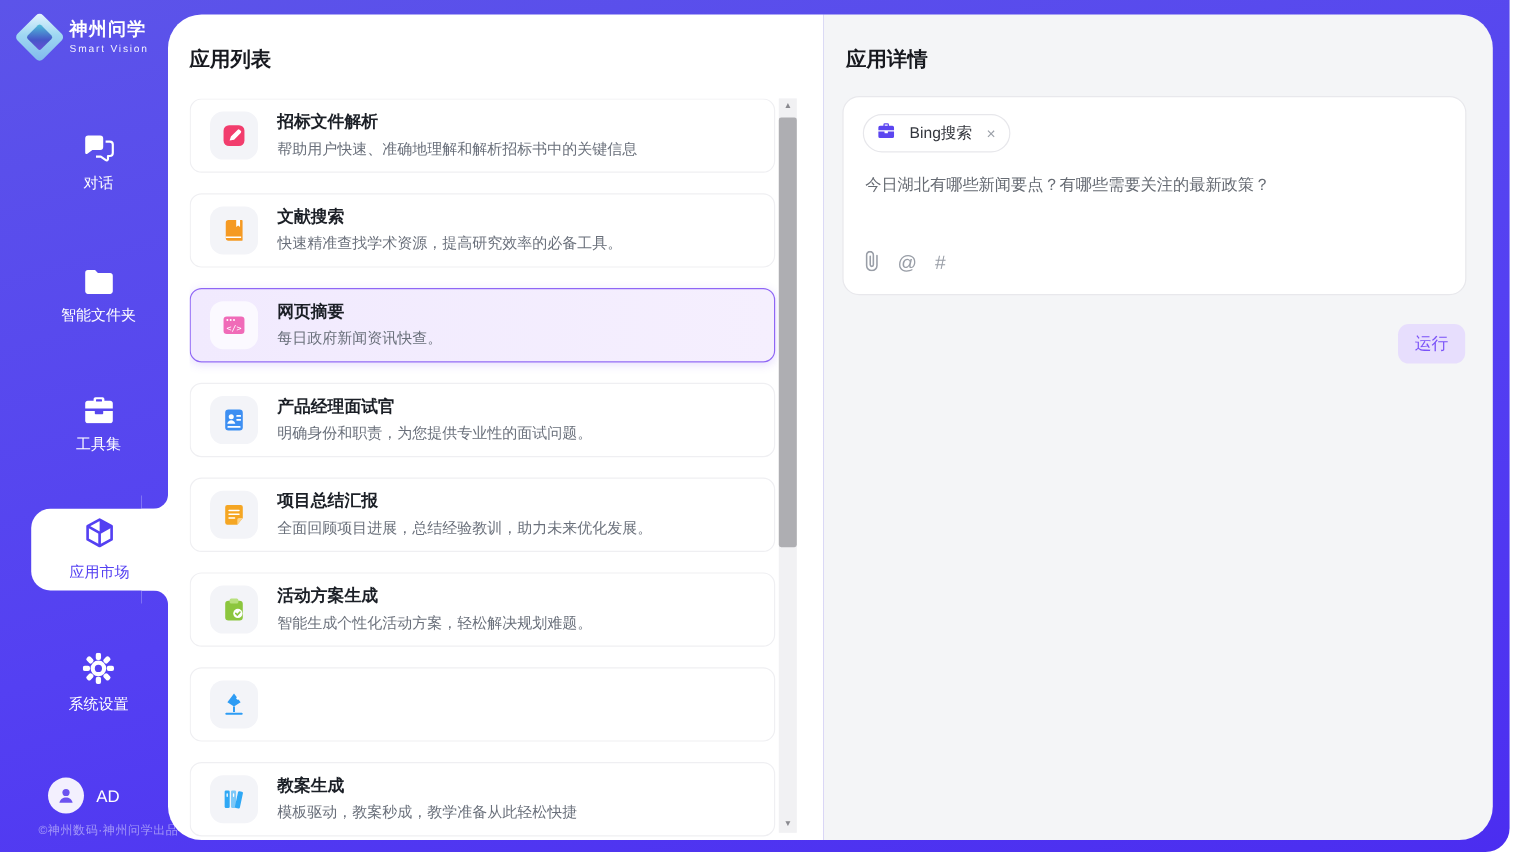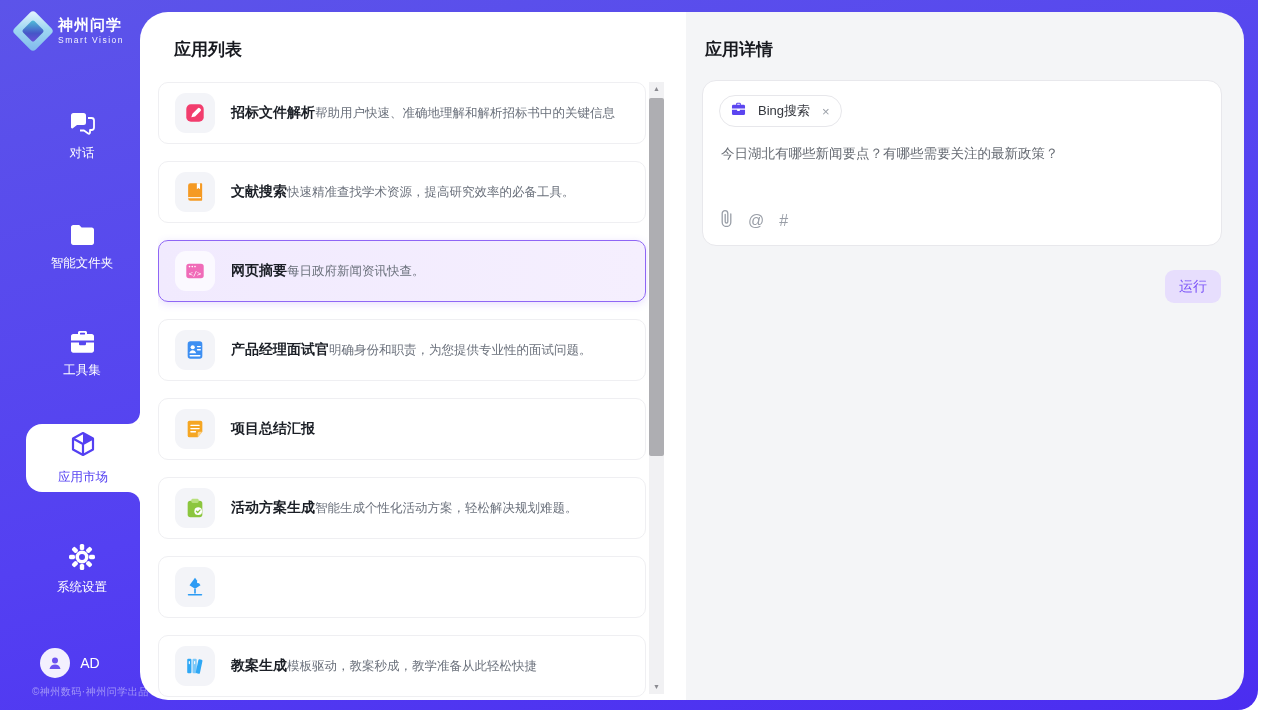--- a/index.html
+++ b/index.html
@@ -43,33 +43,33 @@
   .user-initials { font-size:14px; color:#fff; }
   .sidebar-footer { position:absolute; top:685px; left:0; width:140px; text-align:center;
                     font-size:10px; color:rgba(255,255,255,.45); letter-spacing:.5px; white-space:nowrap;padding-left:32px; }
 
   
   .main { position:absolute; left:140px; top:12px; width:1104px; height:688px; display:flex; }
   .panel-list { width:546px; height:688px; background:#fff; border-radius:28px 0 0 28px; position:relative; }
   .panel-detail { flex:1; height:688px; background:#F4F5F7; border-radius:0 28px 28px 0; position:relative; }
 
   .panel-title { font-size:17px; font-weight:bold; color:#17191F; }
-  .panel-list .panel-title { position:absolute; top:26px; left:34px; }
+  .panel-list .panel-title { position:absolute; top:26px; left:18px; }
   .panel-detail .panel-title { position:absolute; top:26px; left:19px; }
 
   
   .card-list { position:absolute; top:70px; left:18px; width:490px; height:618px; overflow:hidden; }
   .card { width:488px; height:62px; border:1px solid #EFEFF2; border-radius:10px; background:#fff;
           display:flex; align-items:center; gap:16px; padding-left:16px; margin-bottom:17px; cursor:pointer; }
   .card.selected { background:linear-gradient(90deg,#F1EAFE 0%,#F5EFFE 100%); border:1px solid #8F66F5;
                    box-shadow:0 2px 8px rgba(120,80,245,.18); }
   .card-icon { width:40px; height:40px; border-radius:11px; background:#F3F4F8; flex:0 0 40px;
                display:flex; align-items:center; justify-content:center; }
   .card.selected .card-icon { background:#FBF9FF; }
-  .card-text { display:flex; min-width:0;align-items:flex-end; }
+  .card-text { display:flex; flex-direction:column; gap:5px; min-width:0; }
   .card-name { font-size:14px; font-weight:bold; color:#1B1F26; }
   .card-desc { font-size:12.5px; color:#6A707B; white-space:nowrap; overflow:hidden; }
 
   
   .scrollbar { position:absolute; right:22px; top:70px; width:15px; height:612px; background:#F1F1F3; }
   .scroll-arrow { position:absolute; left:0; width:15px; text-align:center; font-size:7px; color:#8A8A90; line-height:14px; cursor:pointer; }
   .scroll-arrow.up { top:0; } .scroll-arrow.down { bottom:0; }
   .scroll-thumb { position:absolute; left:0; top:16px; width:15px; height:358px; background:#AEAEB2; border-radius:2px; cursor:grab; }
 
   
@@ -248,20 +248,21 @@
         <div class="card">
           <span class="card-icon">
             <svg width="22" height="22" viewBox="0 0 24 24">
                 <path d="M4 5a2 2 0 012-2h12a2 2 0 012 2v10l-5 6H6a2 2 0 01-2-2z" fill="#F5A623"></path>
                 <path d="M20 15l-5 6v-4.5a1.5 1.5 0 011.5-1.5z" fill="#FBD38D"></path>
                 <path d="M7.5 8h9M7.5 11.5h9M7.5 15h5" stroke="#fff" stroke-width="1.4" stroke-linecap="round"></path>
               </svg>
           </span>
           <div class="card-text">
             <span class="card-name">项目总结汇报</span>
+            <span class="card-desc">全面回顾项目进展，总结经验教训，助力未来优化发展。</span>
           </div>
         </div>
 
         <div class="card">
           <span class="card-icon">
             <svg width="22" height="22" viewBox="0 0 24 24">
                 <rect x="4" y="4" width="16" height="18" rx="3" fill="#8CC63E"></rect>
                 <rect x="8" y="2" width="8" height="4.5" rx="1.5" fill="#B8E07E"></rect>
                 <circle cx="15.5" cy="15.5" r="4.2" fill="#fff"></circle>
                 <path d="M13.6 15.5l1.4 1.4 2.4-2.6" fill="none" stroke="#8CC63E" stroke-width="1.5" stroke-linecap="round"></path>

